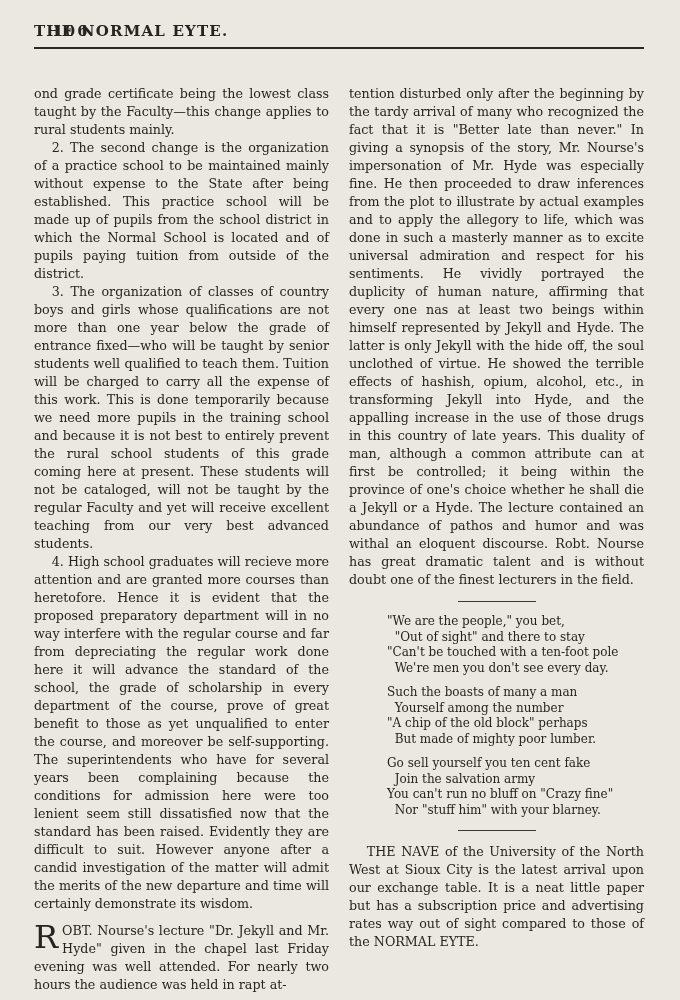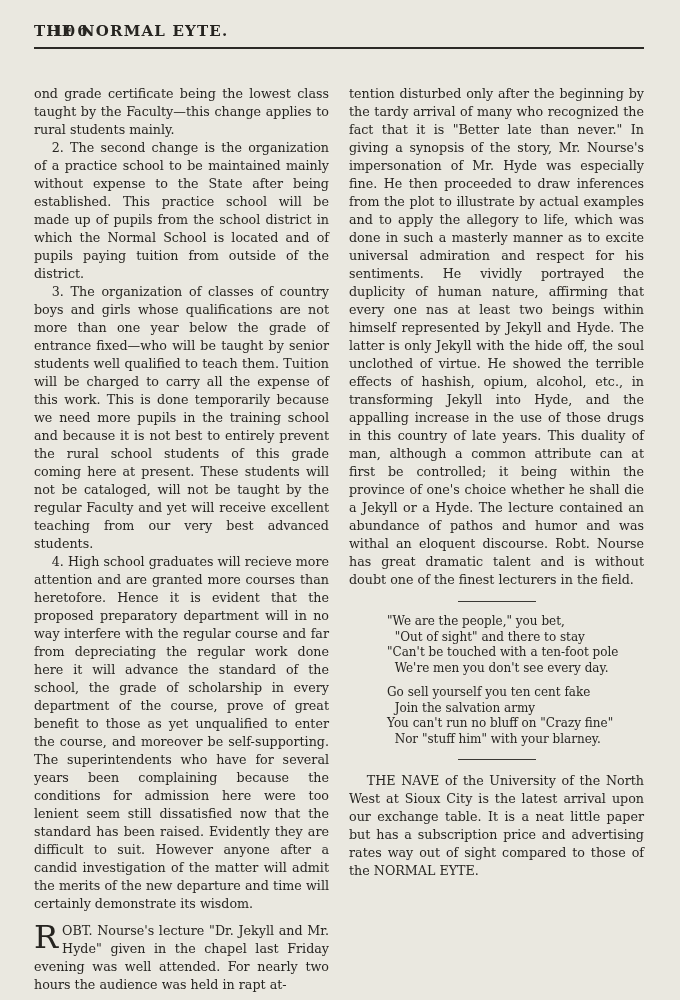--- a/index.html
+++ b/index.html
@@ -102,20 +102,24 @@
     <div class="col">
       <p class="noindent">tention disturbed only after the beginning by the tardy arrival of many who recognized the fact that it is "Better late than never." In giving a synopsis of the story, Mr. Nourse's impersonation of Mr. Hyde was especially fine. He then proceeded to draw inferences from the plot to illustrate by actual examples and to apply the allegory to life, which was done in such a masterly manner as to excite universal admiration and respect for his sentiments. He vividly portrayed the duplicity of human nature, affirming that every one nas at least two beings within himself represented by Jekyll and Hyde. The latter is only Jekyll with the hide off, the soul unclothed of virtue. He showed the terrible effects of hashish, opium, alcohol, etc., in transforming Jekyll into Hyde, and the appalling increase in the use of those drugs in this country of late years. This duality of man, although a common attribute can at first be controlled; it being within the province of one's choice whether he shall die a Jekyll or a Hyde. The lecture contained an abundance of pathos and humor and was withal an eloquent discourse. Robt. Nourse has great dramatic talent and is without doubt one of the finest lecturers in the field.</p>
 
       <div class="sep"></div>
 
       <div class="poem">
         <div class="stanza">"We are the people," you bet,
   "Out of sight" and there to stay
 "Can't be touched with a ten-foot pole
   We're men you don't see every day.</div>
+        <div class="stanza">Such the boasts of many a man
+  Yourself among the number
+"A chip of the old block" perhaps
+  But made of mighty poor lumber.</div>
         <div class="stanza">Go sell yourself you ten cent fake
   Join the salvation army
 You can't run no bluff on "Crazy fine"
   Nor "stuff him" with your blarney.</div>
       </div>
 
       <div class="sep"></div>
 
       <p>THE NAVE of the University of the North West at Sioux City is the latest arrival upon our exchange table. It is a neat little paper but has a subscription price and advertising rates way out of sight compared to those of the NORMAL EYTE.</p>
     </div>

